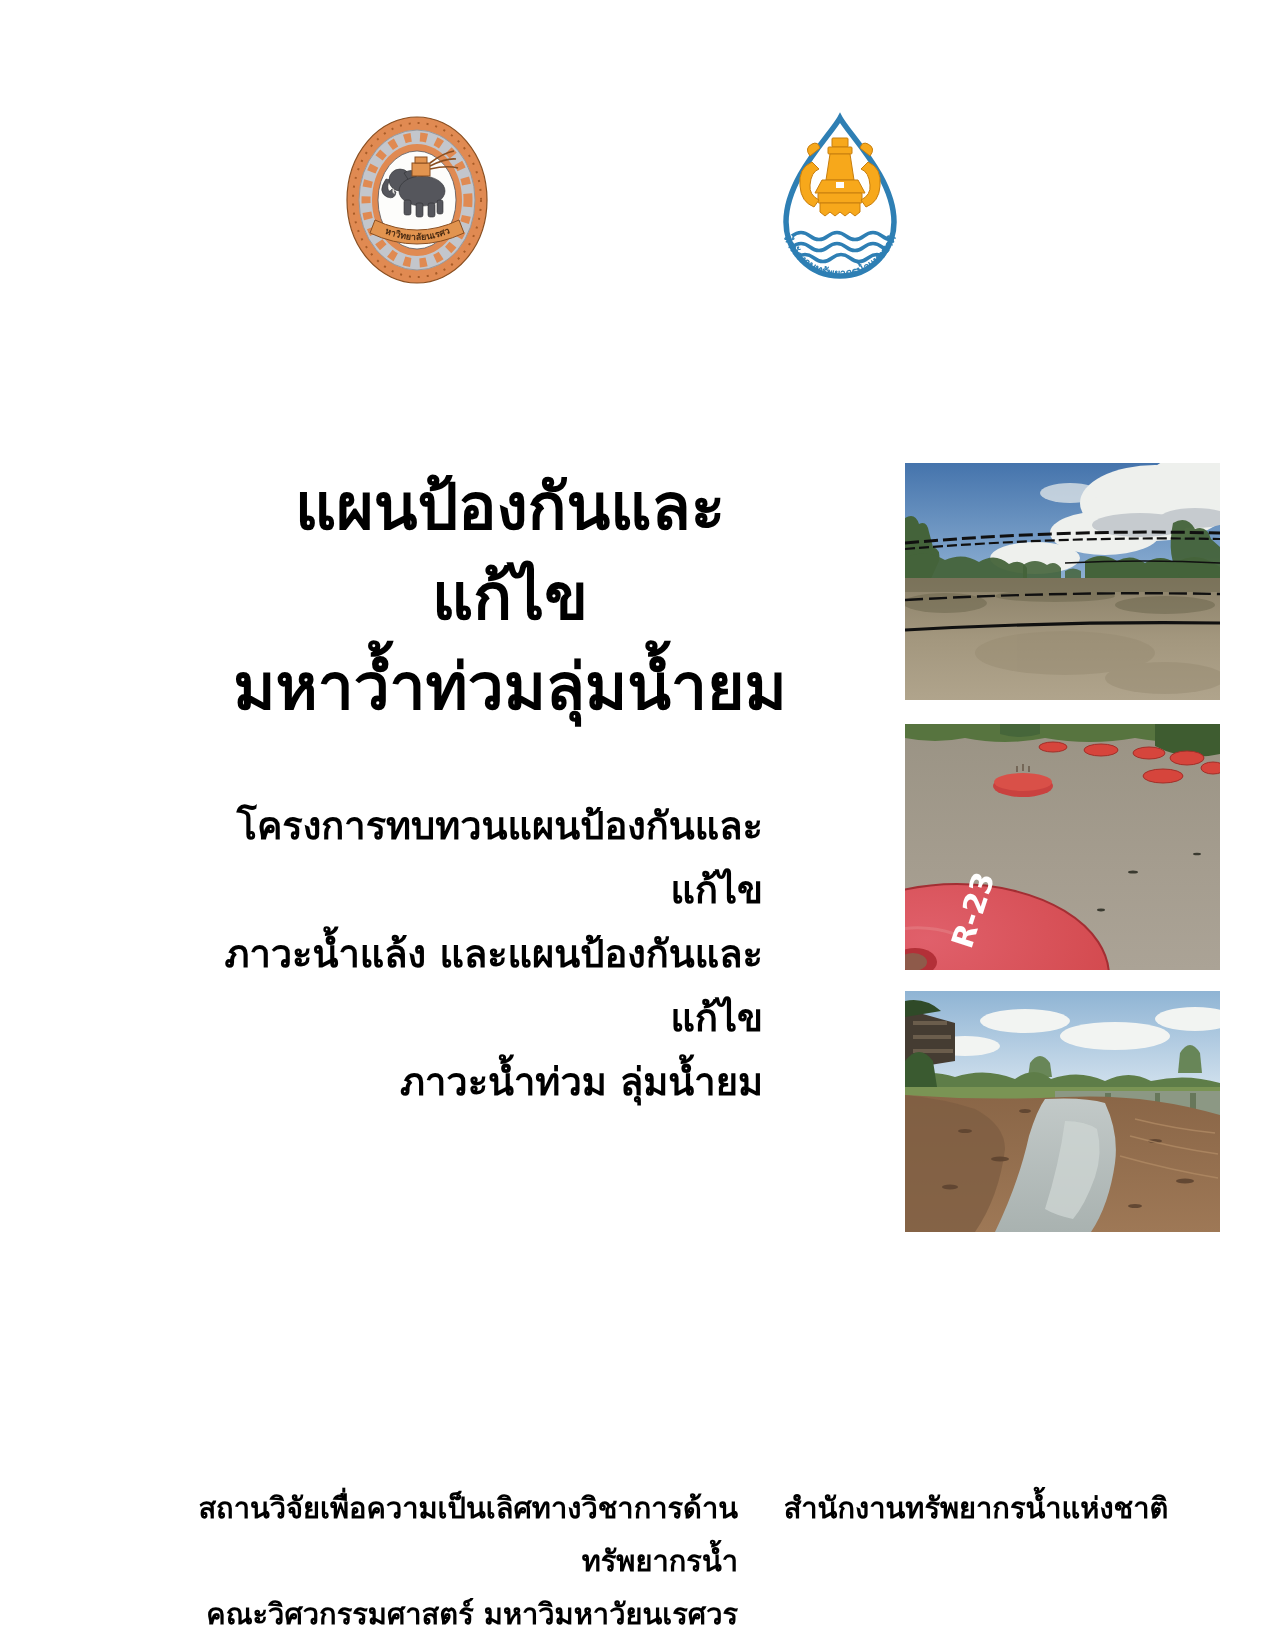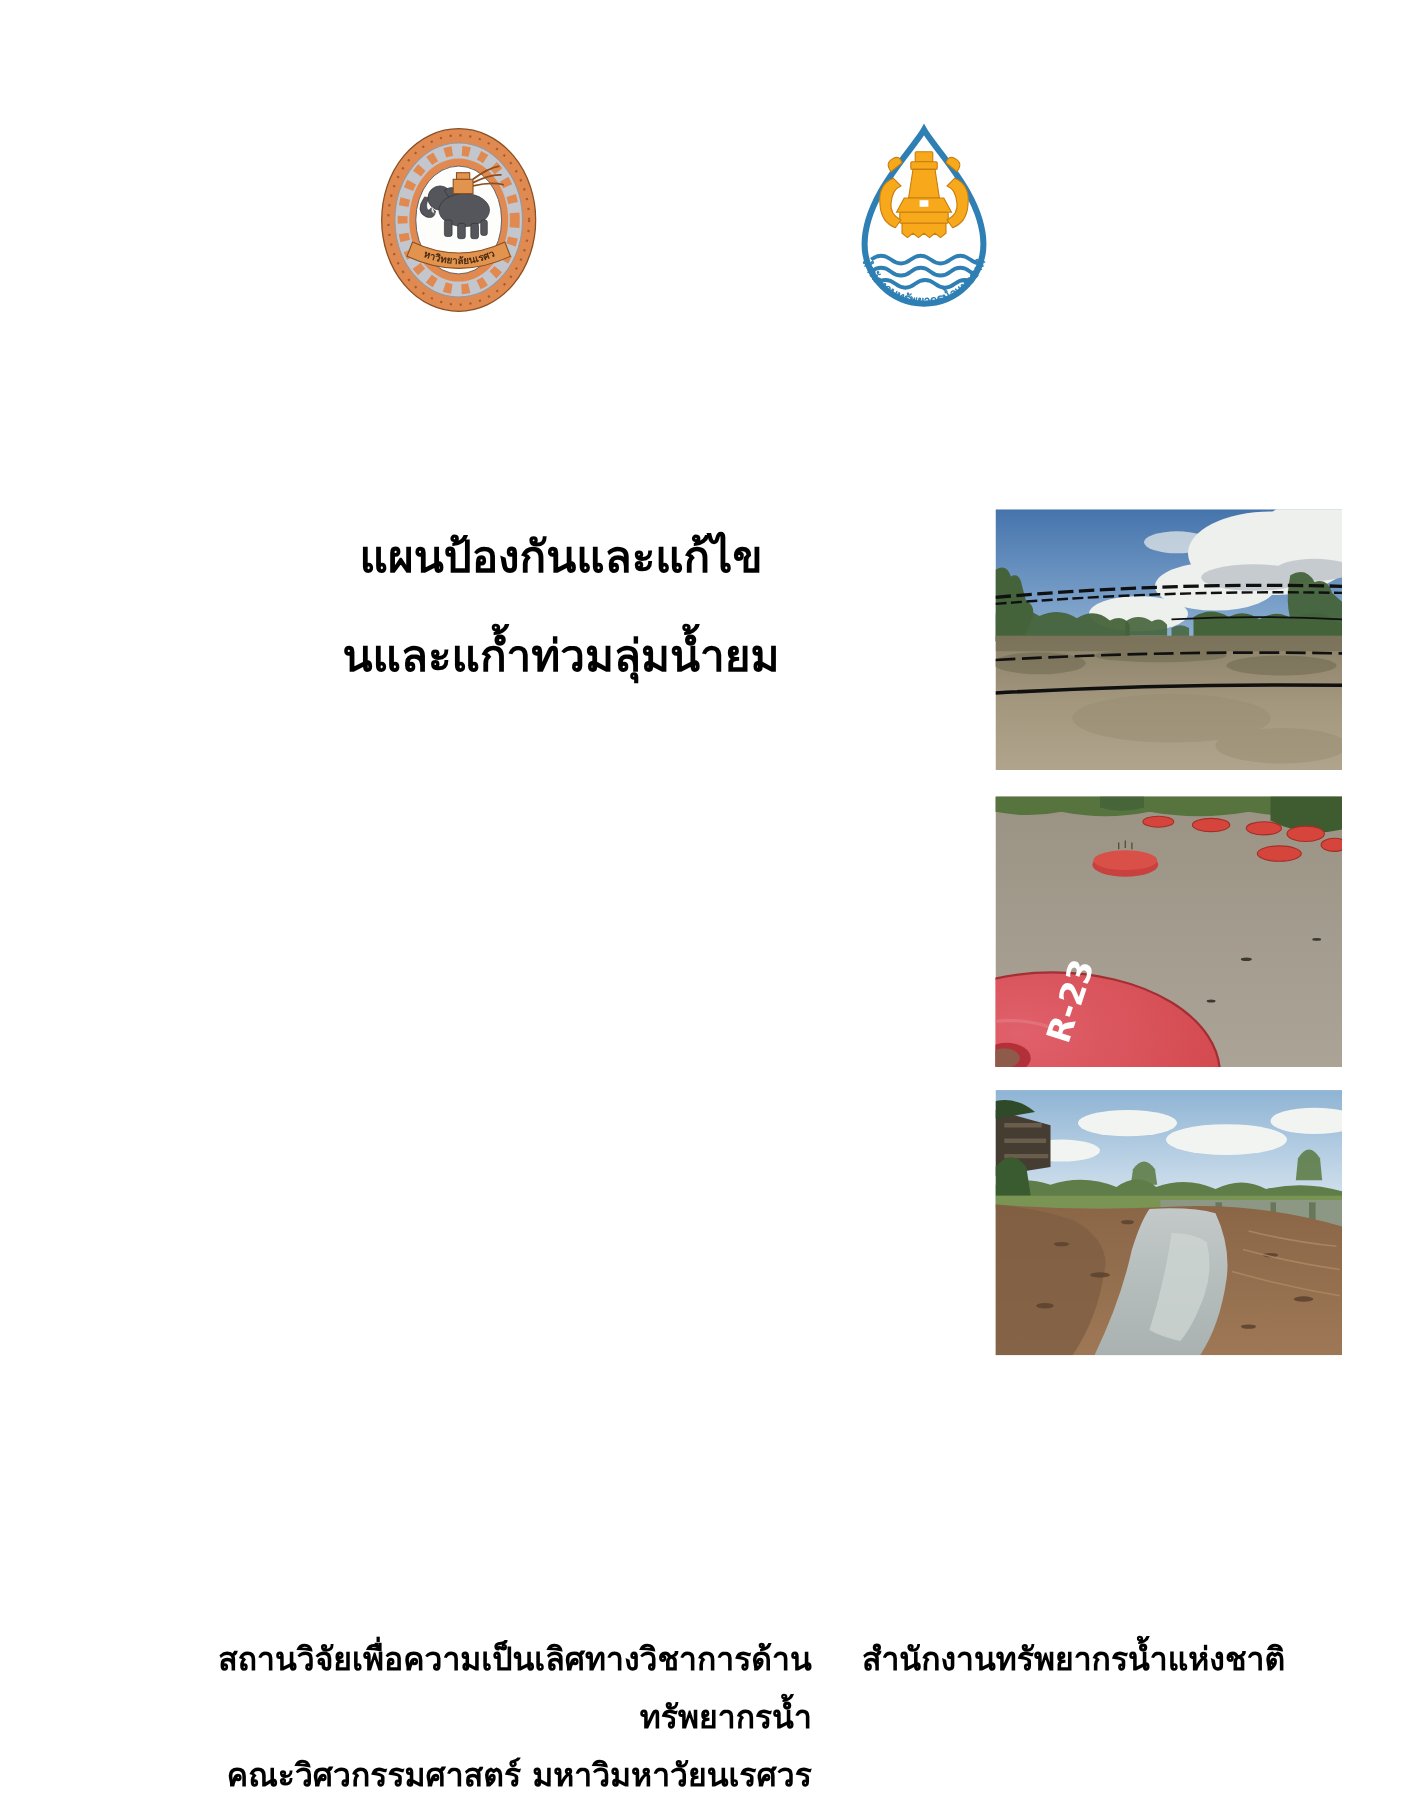--- a/index.html
+++ b/index.html
@@ -5,21 +5,21 @@
   html,body{margin:0;padding:0;background:#ffffff;}
   .page{
     position:relative;width:1275px;height:1650px;background:#ffffff;
     font-family:"DejaVu Sans","Liberation Sans",sans-serif;color:#000;overflow:hidden;
   }
   .logo{position:absolute;}
   .logo-university{left:346px;top:116px;width:142px;height:168px;}
   .logo-onwr{left:766px;top:110px;width:148px;height:184px;}
   .title-block{
     position:absolute;left:225px;top:462px;width:570px;
-    text-align:center;font-size:40px;font-weight:700;line-height:90px;
+    text-align:center;font-size:64px;font-weight:700;line-height:90px;
     letter-spacing:0px;
   }
   .subtitle-block{
     position:absolute;left:150px;top:794px;width:613px;
     text-align:right;font-size:38px;font-weight:700;line-height:64px;
   }
   .photo{position:absolute;left:905px;width:315px;display:block;}
   .photo-1{top:463px;height:237px;}
   .photo-2{top:724px;height:246px;}
   .photo-3{top:991px;height:241px;}
@@ -102,23 +102,28 @@
         <path d="M30 148 q9 -7 18 0 t18 0 t18 0 t18 0 t18 0" fill="none" stroke="#2E7FB4" stroke-width="3.5"></path>
       </g>
       <text font-size="11" font-weight="700" fill="#2E7FB4">
         <textPath href="#onwrarc" startOffset="50%" text-anchor="middle">สำนักงานทรัพยากรน้ำแห่งชาติ</textPath>
       </text>
     </svg>
   </div>
 
   <div class="title-block">
     <div>แผนป้องกันและแก้ไข</div>
-    <div>นและแก้ำท่วมลุ่มน้ำยม</div>
-  </div>
-
+    <div>มหาว้ำท่วมลุ่มน้ำยม</div>
+  </div>
+
+  <div class="subtitle-block">
+    <div>โครงการทบทวนแผนป้องกันและแก้ไข</div>
+    <div>ภาวะน้ำแล้ง และแผนป้องกันและแก้ไข</div>
+    <div>ภาวะน้ำท่วม ลุ่มน้ำยม</div>
+  </div>
 
   <div class="photo photo-1">
     <svg viewBox="0 0 315 237" preserveAspectRatio="none">
       <defs>
         <linearGradient id="p1sky" x1="0" y1="0" x2="0" y2="1">
           <stop offset="0" stop-color="#4574AC"></stop>
             <stop offset="1" stop-color="#8FB1D4"></stop>
         </linearGradient>
         <linearGradient id="p1water" x1="0" y1="0" x2="0" y2="1">
           <stop offset="0" stop-color="#8A8068"></stop>

